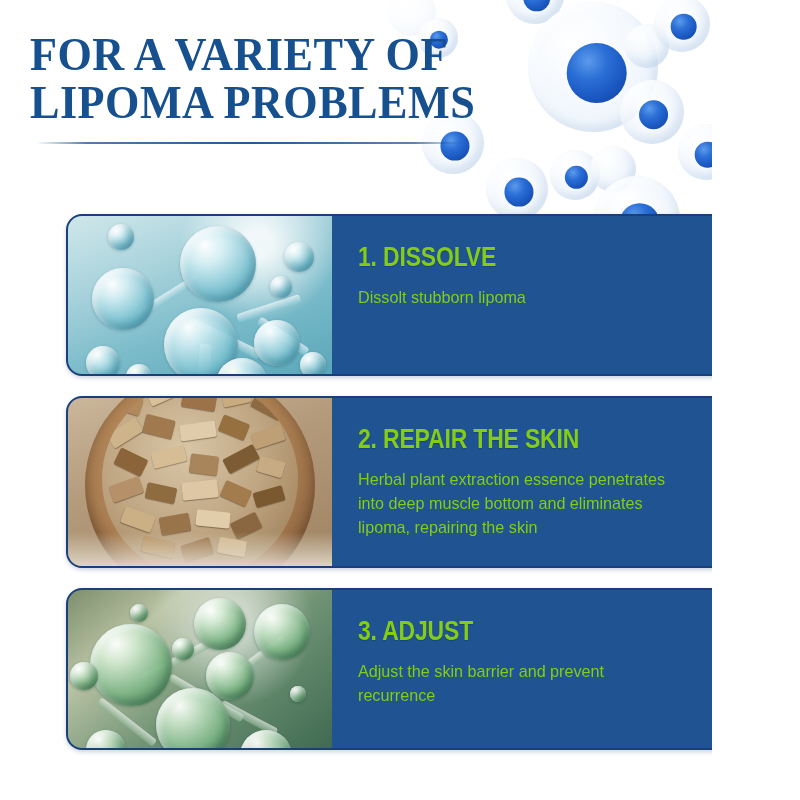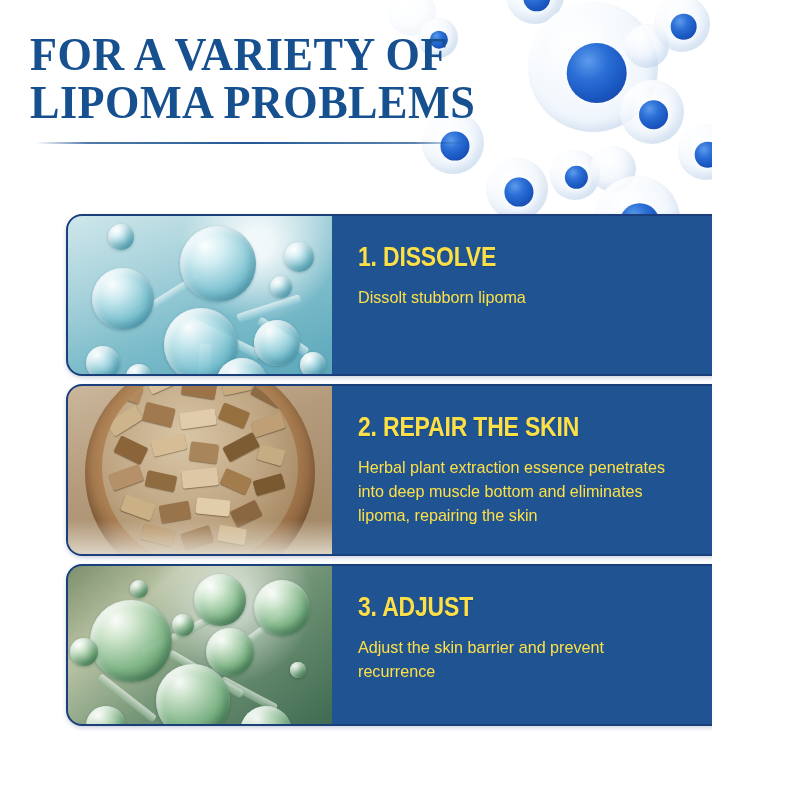--- a/index.html
+++ b/index.html
@@ -93,30 +93,30 @@
   .card {
     position: relative;
     display: flex;
     align-items: stretch;
     background: #1f5392;
     border: 2px solid #1a3f7a;
     border-radius: 16px;
     overflow: hidden;
     box-shadow: 0 2px 4px rgba(30,60,110,0.22);
   }
-  .card + .card { margin-top: 8px; }
+  .card + .card { margin-top: 20px; }
   .card-media {
     flex: 0 0 264px;
     position: relative;
     overflow: hidden;
   }
   .card-body {
     flex: 1 1 auto;
     padding: 26px 26px 22px 26px;
-    color: #fde047;
+    color: #84cc16;
   }
   .card-title {
     font-family: "Liberation Sans Narrow", "Liberation Sans", sans-serif;
     font-weight: 700;
     font-size: 28px;
     line-height: 30px;
     letter-spacing: -0.2px;
     transform: scaleX(0.82);
     transform-origin: left center;
     white-space: nowrap;

